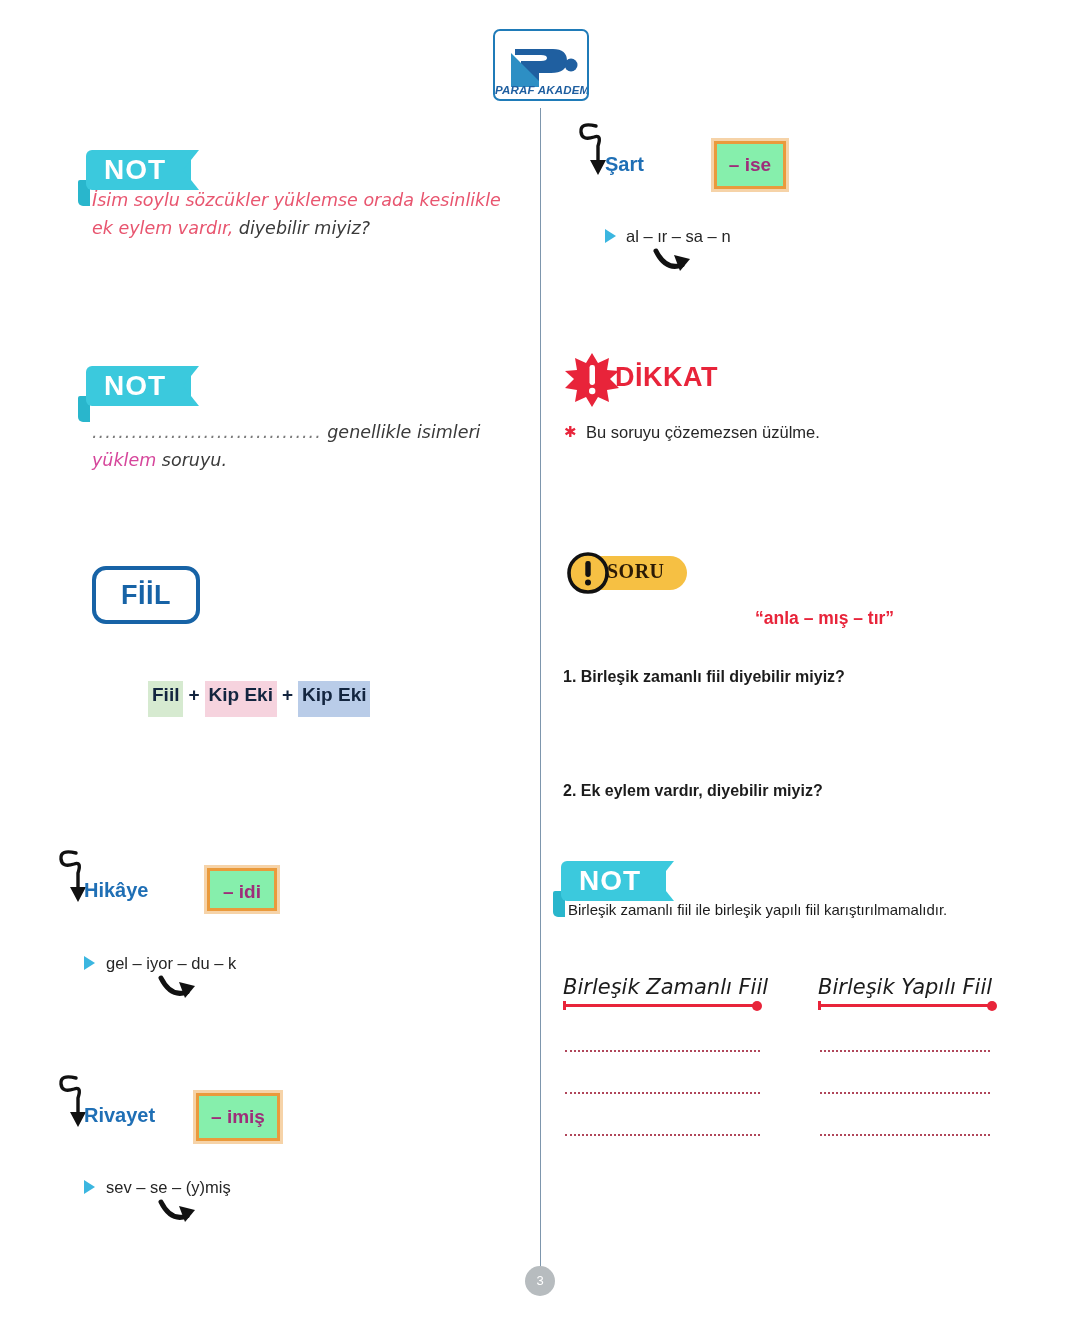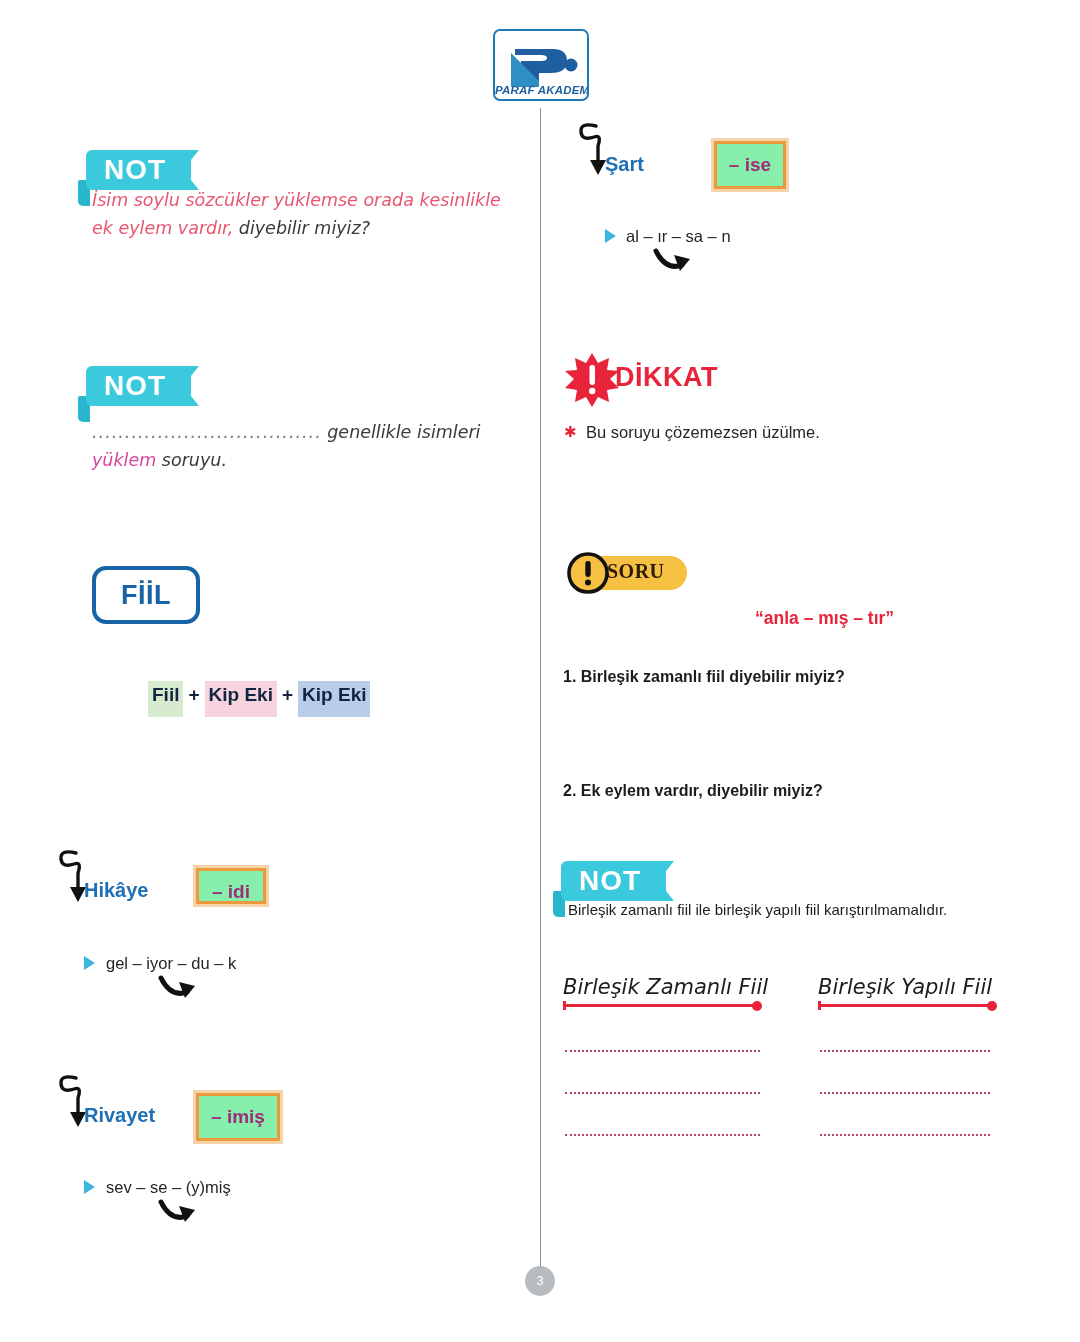--- a/index.html
+++ b/index.html
@@ -326,21 +326,21 @@
   </div>
   <div class="formula">
     <span class="hl hl-green">Fiil</span><span class="plus">+</span><span class="hl hl-pink">Kip Eki</span><span class="plus">+</span><span class="hl hl-blue">Kip Eki</span>
   </div>
 
   <svg class="curl" style="left:52px; top:845px;" width="52" height="62" viewBox="0 0 52 62">
     <path d="M24 8 Q8 4 9 14 Q10 23 22 19 Q30 16 26 28 L26 46" fill="none" stroke="#111" stroke-width="3.4" stroke-linecap="round"></path>
     <path d="M18 42 L26 57 L34 42 Z" fill="#111"></path>
   </svg>
   <div class="tense-label" style="left:84px; top:879px;">Hikâye</div>
-  <div class="tag-box" style="left:196px; top:868px; width:70px; height:36px; line-height:42px;">
+  <div class="tag-box" style="left:207px; top:868px; width:70px; height:43px; line-height:42px;">
     <span>– idi</span>
   </div>
   <div class="tri" style="left:84px; top:956px;"></div>
   <div class="example" style="left:106px; top:954px;">gel – iyor – du – k</div>
   <svg class="uarrow" style="left:155px; top:972px;" width="52" height="32" viewBox="0 0 52 32">
     <path d="M6 6 Q16 26 32 20" fill="none" stroke="#111" stroke-width="5" stroke-linecap="round"></path>
     <path d="M24 10 L40 14 L30 26 Z" fill="#111"></path>
   </svg>
 
   <svg class="curl" style="left:52px; top:1070px;" width="52" height="62" viewBox="0 0 52 62">

